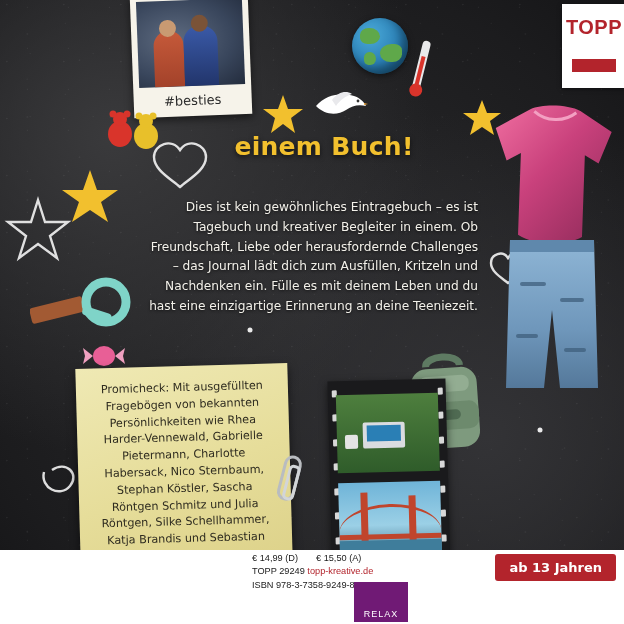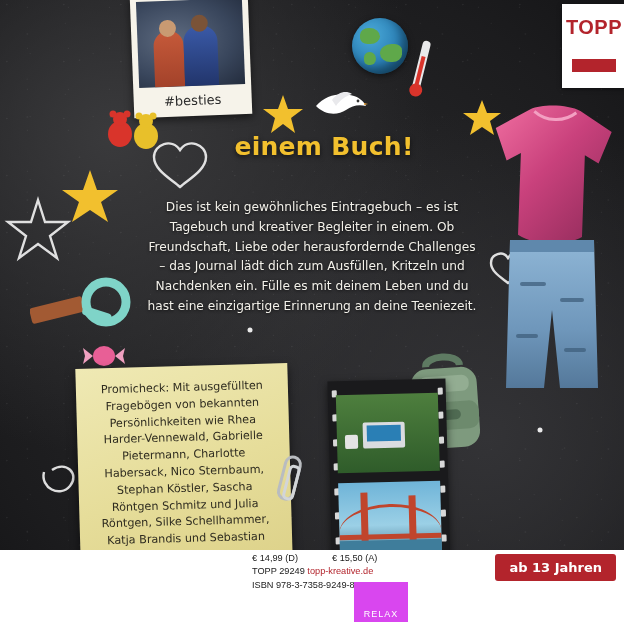--- a/index.html
+++ b/index.html
@@ -148,21 +148,21 @@
   }
   #title-block .line2 { margin-left: 26px; }
 
   
   #blurb {
     left: 146px; top: 198px; width: 332px;
     color: #f3f1ea;
     font-family: "DejaVu Sans", sans-serif;
     font-size: 12.2px;
     line-height: 1.62;
-    text-align: center;
+    text-align: right;
     text-shadow: 0 1px 3px rgba(0,0,0,.7);
   }
 
   
   #promi-note {
     left: 78px; top: 366px; width: 212px; height: 196px;
     background: linear-gradient(160deg, #efe9b4 0%, #e6dd9a 55%, #ddd28a 100%);
     transform: rotate(-1.6deg);
     box-shadow: 0 4px 10px rgba(0,0,0,.55);
     padding: 14px 16px;
@@ -242,32 +242,32 @@
   
   #bottom-bar {
     left: 0; right: 0; bottom: 0; height: 74px;
     background: #ffffff;
   }
   #price-block {
     position: absolute; left: 252px; top: 2px;
     color: #1a1a1a; font-size: 9.2px; line-height: 1.45;
     font-family: "Liberation Sans", sans-serif;
   }
-  #price-block .row1 { display: flex; gap: 34px; }
+  #price-block .row1 { display: flex; gap: 18px; }
   #price-block .brand { color: #b3242c; }
   #age-badge {
     position: absolute; right: 8px; top: 4px;
     background: #b3242c; color: #ffffff;
     font-size: 13px; font-weight: bold;
     padding: 6px 14px; border-radius: 3px;
     font-family: "DejaVu Sans", sans-serif;
   }
   #relax-logo {
     position: absolute; left: 354px; bottom: 2px;
-    width: 54px; height: 40px; background: #d946ef;
+    width: 54px; height: 40px; background: #701a75;
     color: #ffffff; font-size: 9px; letter-spacing: 1px;
     display: flex; align-items: flex-end; justify-content: center;
     padding-bottom: 3px;
   }
 </style>
 </head>
 <body>
 
 <div id="book">
 

